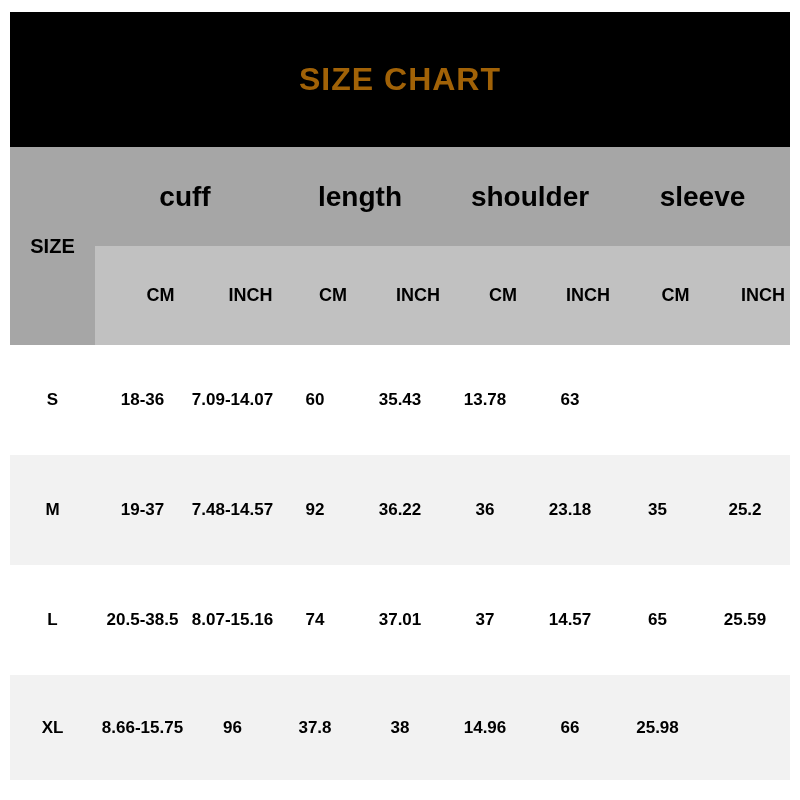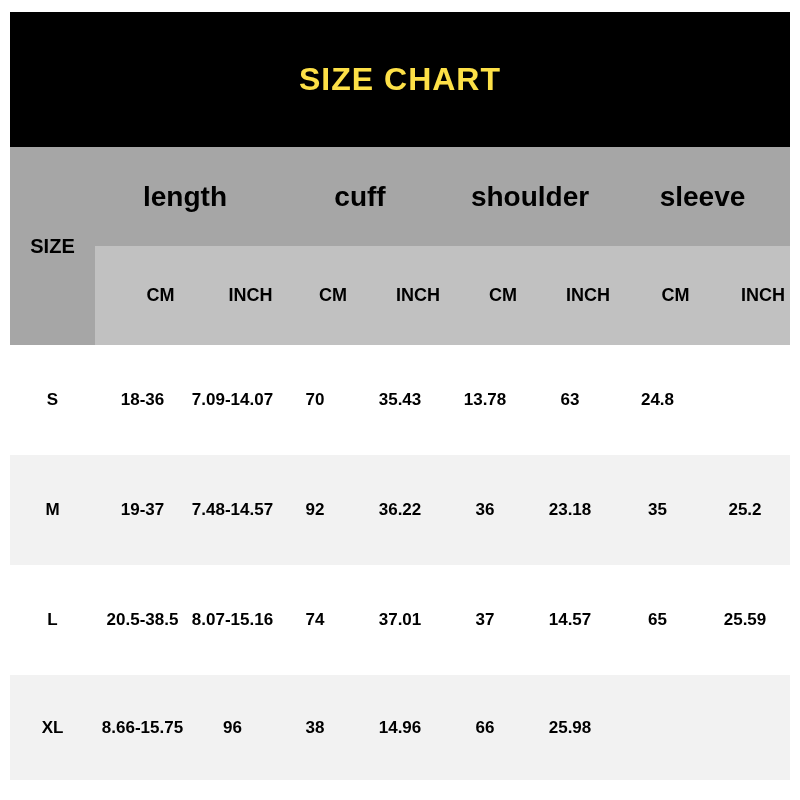--- a/index.html
+++ b/index.html
@@ -22,21 +22,21 @@
     left: 10px;
     top: 12px;
     width: 780px;
     height: 135px;
     background: #000000;
     display: flex;
     align-items: center;
     justify-content: center;
   }
   .title-bar span {
-    color: #fde047;
+    color: #a16207;
     font-size: 32px;
     letter-spacing: 1px;
   }
   .table {
     position: absolute;
     left: 10px;
     top: 147px;
     width: 780px;
   }
   .band {
@@ -117,47 +117,46 @@
   <div class="title-bar">
     <span>SIZE CHART</span>
   </div>
 
   <div class="table">
 
     <div class="band">
       <div class="corner">SIZE</div>
 
       <div class="group-row">
+        <div>cuff</div>
         <div>length</div>
-        <div>cuff</div>
         <div>shoulder</div>
         <div>sleeve</div>
       </div>
 
       <div class="unit-row">
         <div>CM</div>
         <div>INCH</div>
         <div>CM</div>
         <div>INCH</div>
         <div>CM</div>
         <div>INCH</div>
         <div>CM</div>
         <div>INCH</div>
       </div>
     </div>
 
     <div class="row">
       <div>S</div>
       <div>18-36</div>
       <div>7.09-14.07</div>
-      <div>70</div>
+      <div>60</div>
       <div>35.43</div>
       <div>13.78</div>
       <div>63</div>
-      <div>24.8</div>
     </div>
 
     <div class="row alt">
       <div>M</div>
       <div>19-37</div>
       <div>7.48-14.57</div>
       <div>92</div>
       <div>36.22</div>
       <div>36</div>
       <div>23.18</div>
@@ -174,20 +173,21 @@
       <div>37</div>
       <div>14.57</div>
       <div>65</div>
       <div>25.59</div>
     </div>
 
     <div class="row alt last">
       <div>XL</div>
       <div>8.66-15.75</div>
       <div>96</div>
+      <div>37.8</div>
       <div>38</div>
       <div>14.96</div>
       <div>66</div>
       <div>25.98</div>
     </div>
 
   </div>
 </div>
 
 </body></html>

